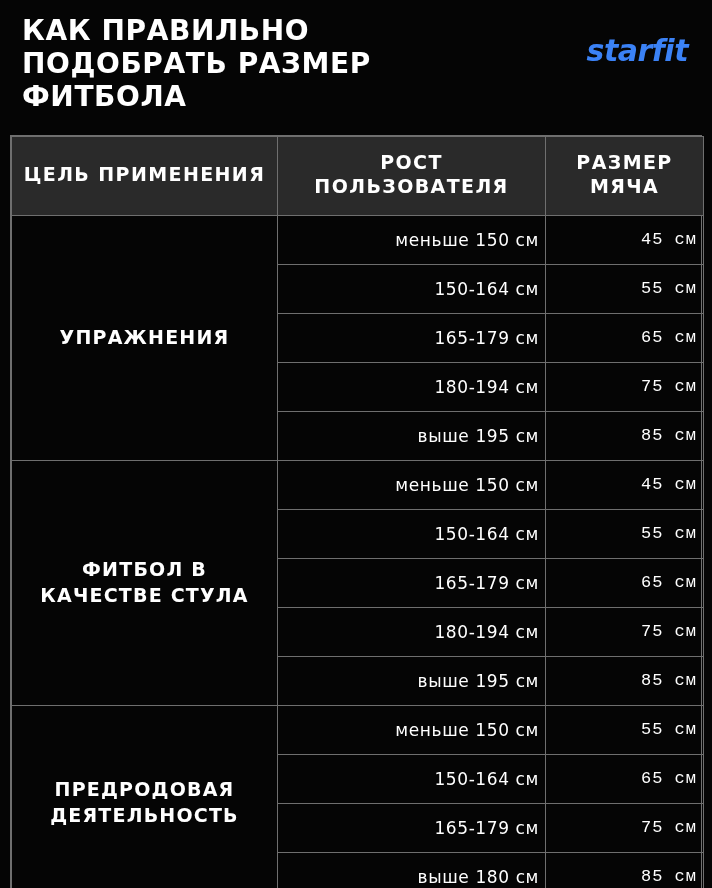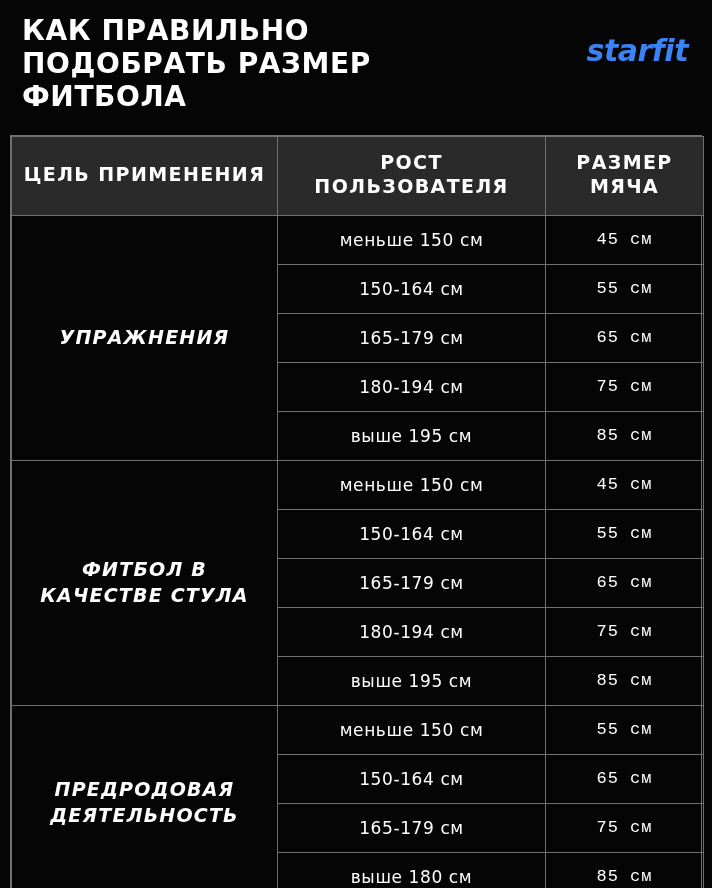--- a/index.html
+++ b/index.html
@@ -79,34 +79,34 @@
     font-weight: 800;
     letter-spacing: 1.4px;
     text-transform: uppercase;
     line-height: 1.25;
     padding: 14px 6px 16px 6px;
     font-family: "DejaVu Sans", sans-serif;
   }
   table.fit-table td.purpose {
     font-size: 19px;
     font-weight: 800;
-    font-style: italic;
     letter-spacing: 1.2px;
     text-transform: uppercase;
     line-height: 1.35;
     padding: 8px 6px;
     font-family: "DejaVu Sans", sans-serif;
   }
   table.fit-table td.height,
   table.fit-table td.size {
     font-size: 17px;
     font-weight: 400;
     letter-spacing: 0.6px;
     padding: 14px 6px;
     font-family: "DejaVu Sans", sans-serif;
+    text-align: right;
   }
   table.fit-table td.size {
     letter-spacing: 1px;
     font-family: Liberation Mono, monospace;
   }
 </style>
 </head>
 <body>
 
 <div class="page">

